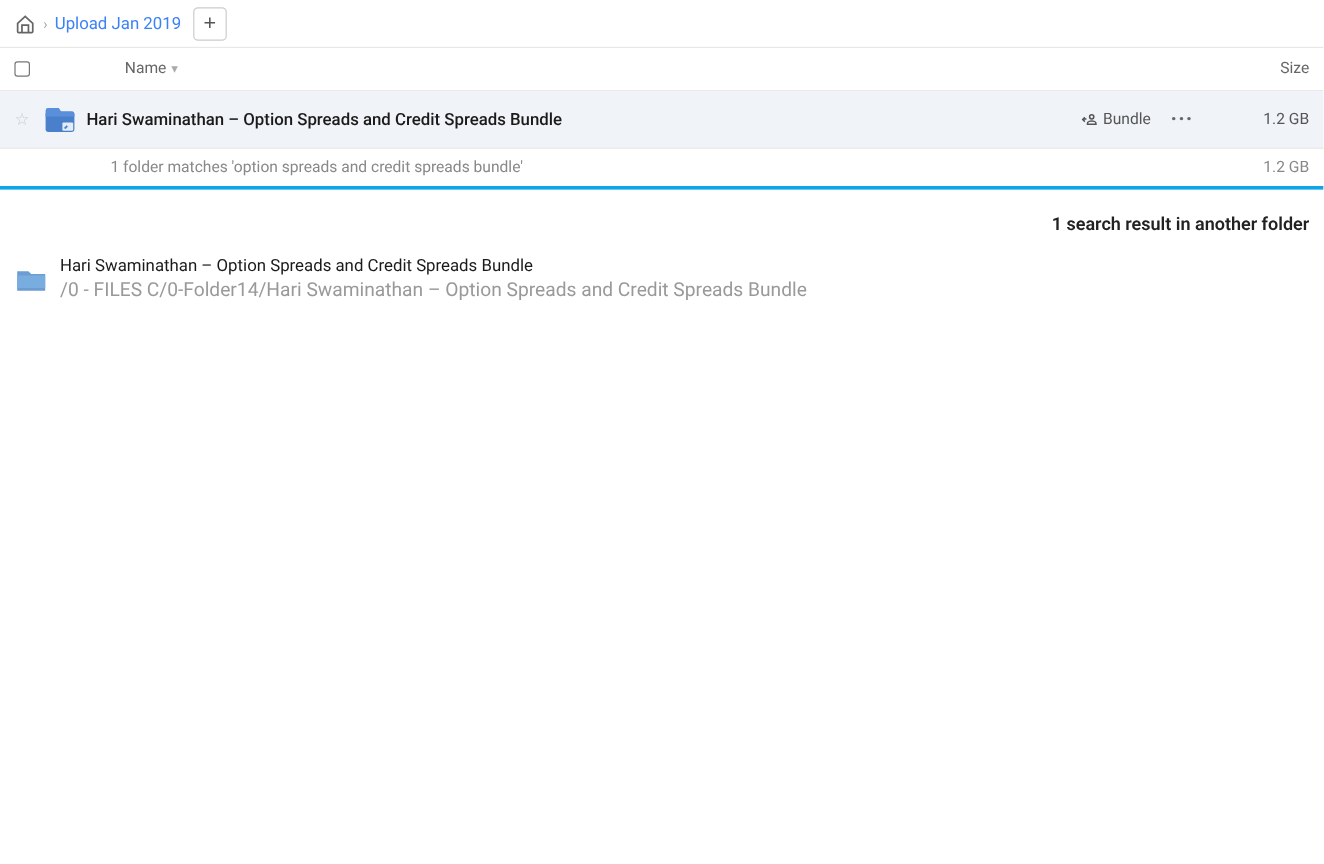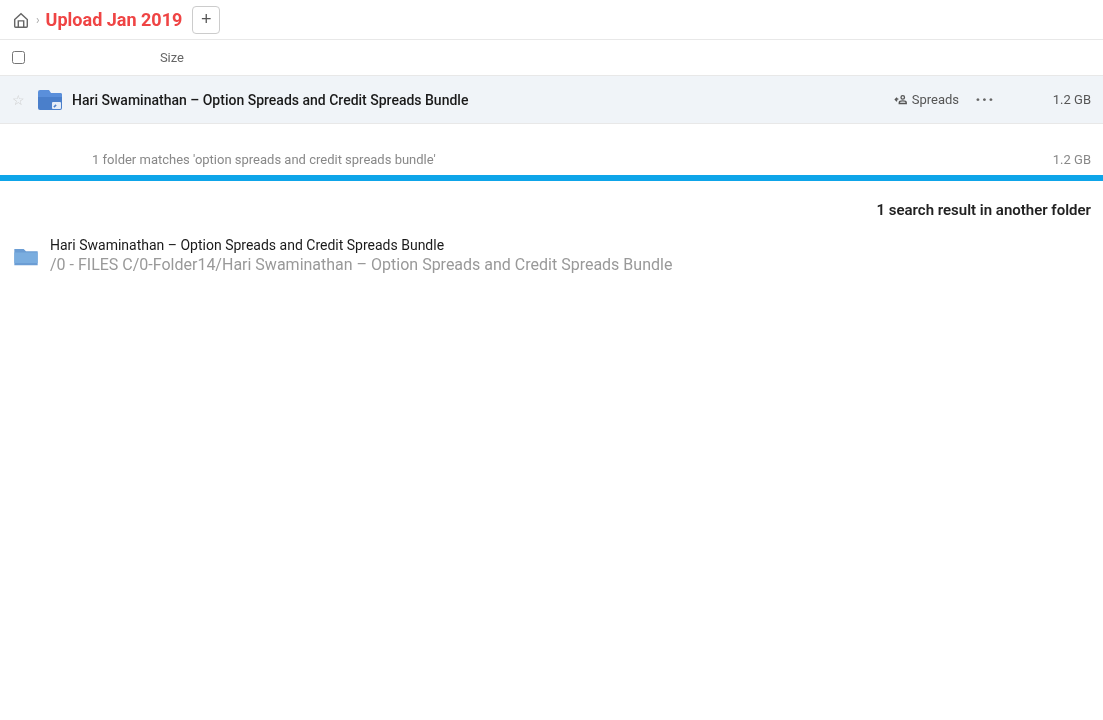--- a/index.html
+++ b/index.html
@@ -23,23 +23,23 @@
       display: flex;
       align-items: center;
       color: #666;
       cursor: pointer;
     }
     .breadcrumb-separator {
       color: #aaa;
       font-size: 12px;
     }
     .breadcrumb-title {
-      font-size: 18px;
-      color: #ef4444;
-      font-weight: 700;
+      font-size: 14px;
+      color: #3b82f6;
+      font-weight: 400;
     }
     .add-button {
       width: 28px;
       height: 28px;
       border: 1px solid #ccc;
       border-radius: 4px;
       background: #fff;
       cursor: pointer;
       display: flex;
       align-items: center;
@@ -134,25 +134,24 @@
     .file-size {
       width: 80px;
       text-align: right;
       color: #555;
       font-size: 13px;
     }
 
     
     .match-info {
       padding: 8px 12px 8px 92px;
-      border-bottom: 6px solid #0ea5e9;
+      border-bottom: 3px solid #0ea5e9;
       display: flex;
       justify-content: space-between;
       align-items: flex-end;
-      margin-top: 20px;
     }
     .match-text {
       color: #888;
       font-size: 13px;
     }
     .match-size {
       color: #888;
       font-size: 13px;
       padding-right: 0;
     }
@@ -212,20 +211,24 @@
 </div>
 
 <div class="col-headers">
   <div class="col-checkbox">
     <input type="checkbox" style="cursor: pointer;">
   </div>
 
   <div style="width:24px;"></div>
 
   <div style="width:36px;"></div>
+  <div class="col-name">
+    <span>Name</span>
+    <span style="color:#aaa; font-size:11px;">▾</span>
+  </div>
   <div class="col-size">
     <span>Size</span>
   </div>
 </div>
 
 <div class="file-row">
   <div class="star-col">
     <span>☆</span>
   </div>
   <div class="icon-col">
@@ -240,21 +243,21 @@
       </svg>
     </div>
   </div>
   <div class="file-name">Hari Swaminathan – Option Spreads and Credit Spreads Bundle</div>
   <div class="shared-badge">
     <svg width="14" height="14" viewBox="0 0 16 16" fill="none" stroke="#555" stroke-width="1.5">
       <path d="M10 3a2 2 0 100 4 2 2 0 000-4z"></path>
       <path d="M10 9c-2 0-4 1-4 2v1h8v-1c0-1-2-2-4-2z"></path>
       <path d="M5 7H2M3.5 5.5l-2 2 2 2"></path>
     </svg>
-    <span>Spreads</span>
+    <span>Bundle</span>
   </div>
   <div class="more-btn">
     <span>···</span>
   </div>
   <div class="file-size">1.2 GB</div>
 </div>
 
 <div class="match-info">
   <span class="match-text">1 folder matches 'option spreads and credit spreads bundle'</span>
   <span class="match-size">1.2 GB</span>

